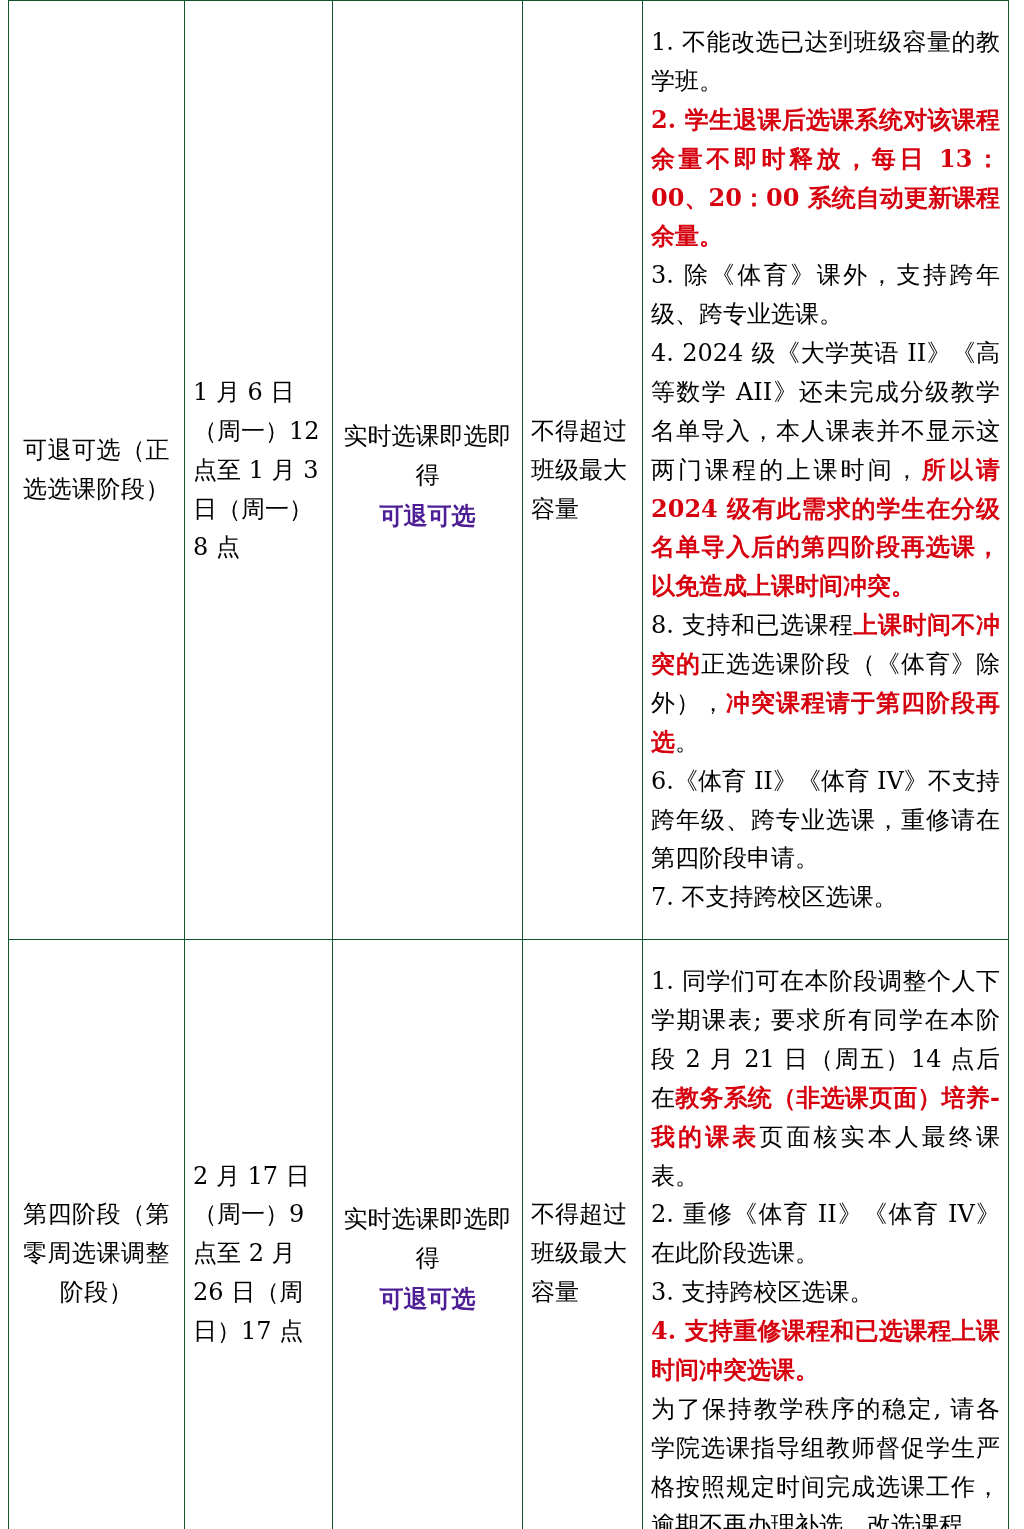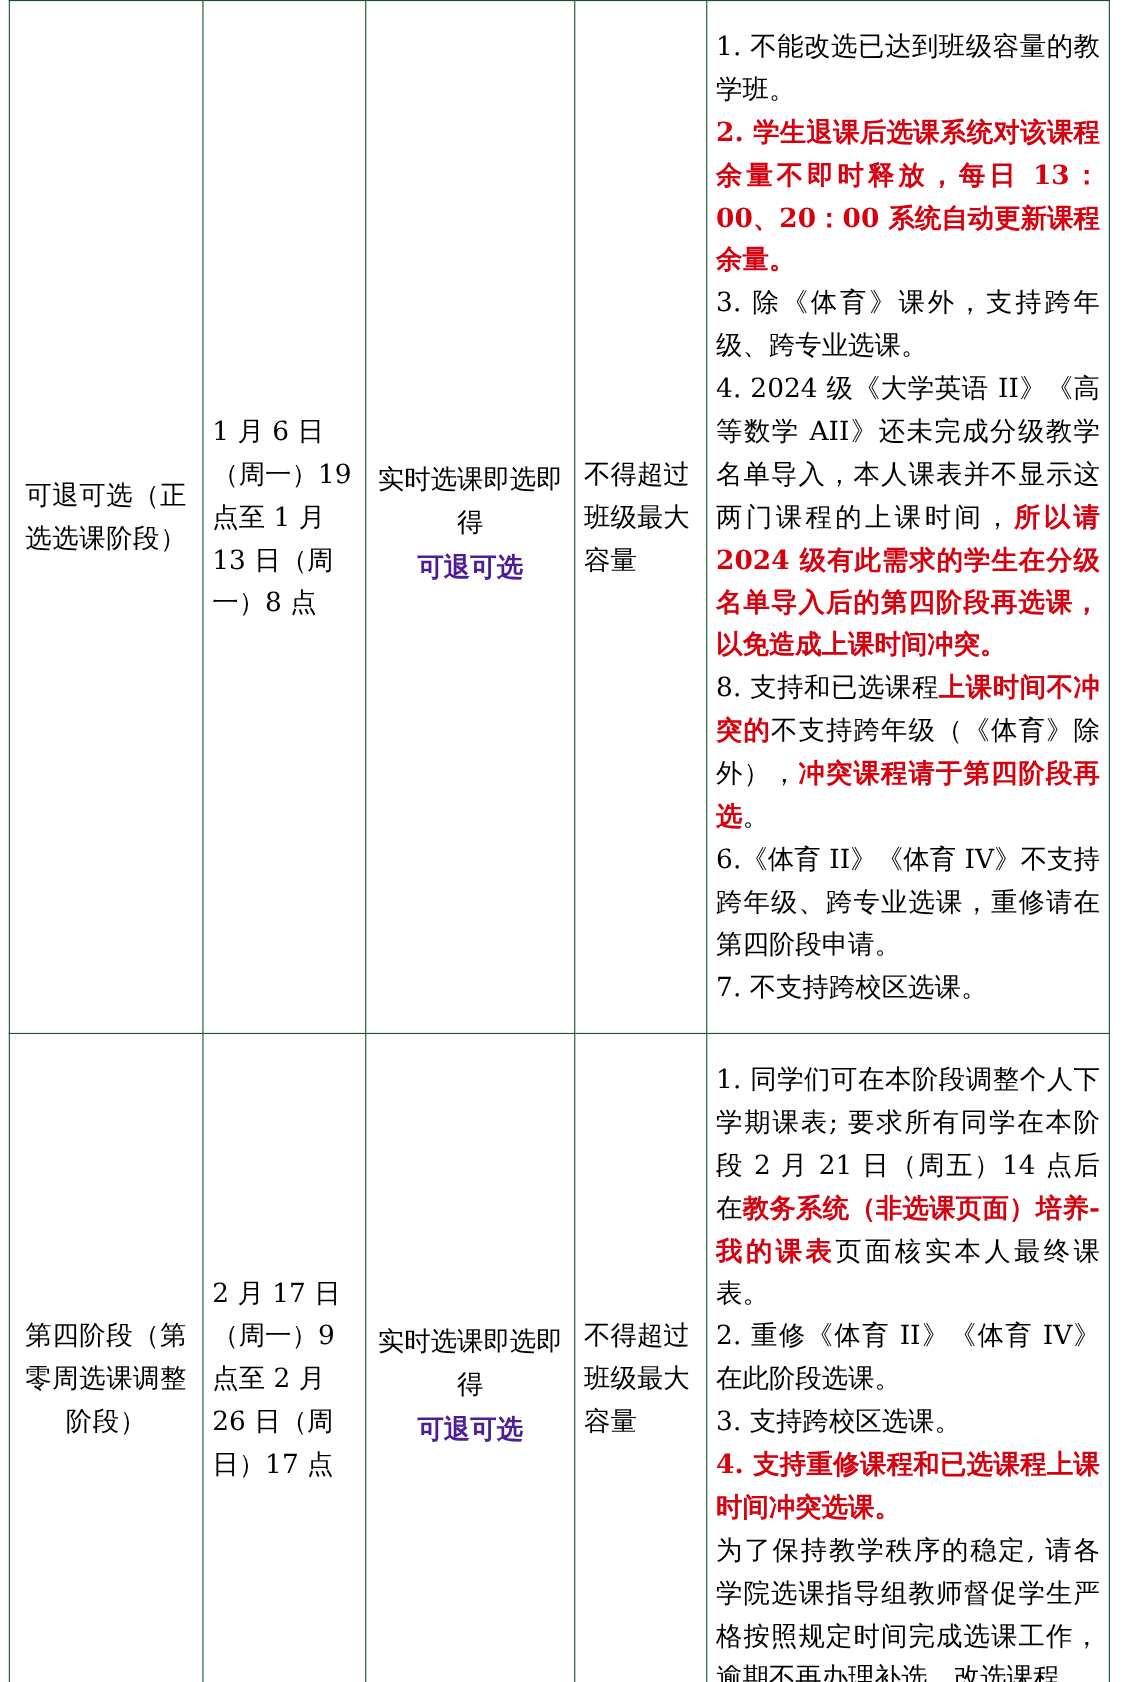--- a/index.html
+++ b/index.html
@@ -98,32 +98,32 @@
     <colgroup>
       <col class="c-phase">
       <col class="c-time">
       <col class="c-mode">
       <col class="c-cap">
       <col class="c-notes">
     </colgroup>
     <tbody>
       <tr>
         <td class="phase">可退可选（正选选课阶段）</td>
-        <td class="time">1 月 6 日（周一）19 点至 1 月 13 日（周一）8 点</td>
+        <td class="time">1 月 6 日（周一）12 点至 1 月 3 日（周一）8 点</td>
         <td class="mode">
           <span class="block-line">实时选课即选即得</span>
           <span class="mode-red">可退可选</span>
         </td>
         <td class="cap">不得超过班级最大容量</td>
         <td class="notes">
             <div class="notes-line"><span>1. 不能改选已达到班级容量的教学班。</span></div>
             <div class="notes-line"><span class="red">2. </span><span class="red">学生退课后选课系统对该课程余量不即时释放，每日 13：00、20：00 系统自动更新课程余量。</span></div>
             <div class="notes-line"><span>3. 除《体育》课外，支持跨年级、跨专业选课。</span></div>
             <div class="notes-line"><span>4. 2024 级《大学英语 II》《高等数学 AII》还未完成分级教学名单导入，本人课表并不显示这两门课程的上课时间，</span><span class="red">所以请 2024 级有此需求的学生在分级名单导入后的第四阶段再选课，以免造成上课时间冲突。</span></div>
-            <div class="notes-line"><span>8. 支持和已选课程</span><span class="red">上课时间不冲突的</span><span>不支持跨年级（《体育》除外），</span><span class="red">冲突课程请于第四阶段再选</span><span>。</span></div>
+            <div class="notes-line"><span>8. 支持和已选课程</span><span class="red">上课时间不冲突的</span><span>正选选课阶段（《体育》除外），</span><span class="red">冲突课程请于第四阶段再选</span><span>。</span></div>
             <div class="notes-line"><span>6.《体育 II》《体育 IV》不支持跨年级、跨专业选课，重修请在第四阶段申请。</span></div>
             <div class="notes-line"><span>7. 不支持跨校区选课。</span></div>
           </td>
       </tr>
       <tr>
         <td class="phase">第四阶段（第零周选课调整阶段）</td>
         <td class="time">2 月 17 日（周一）9 点至 2 月 26 日（周日）17 点</td>
         <td class="mode">
           <span class="block-line">实时选课即选即得</span>
           <span class="mode-red">可退可选</span>

